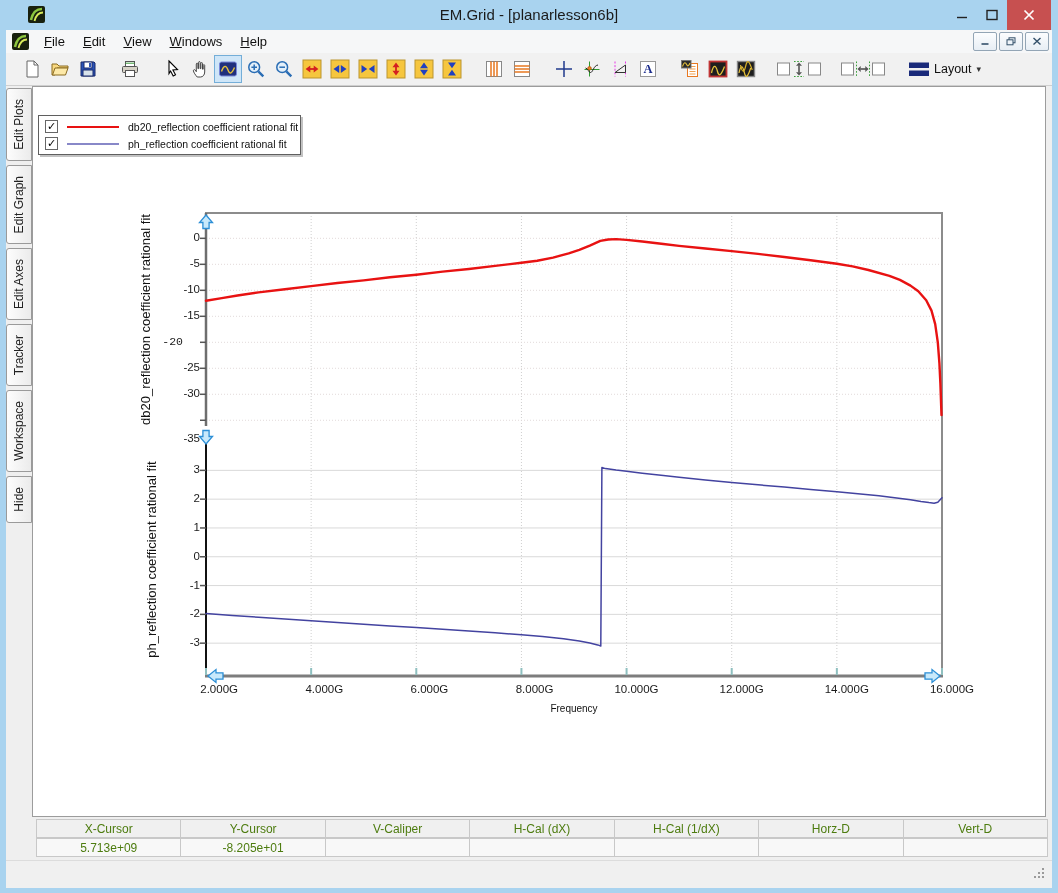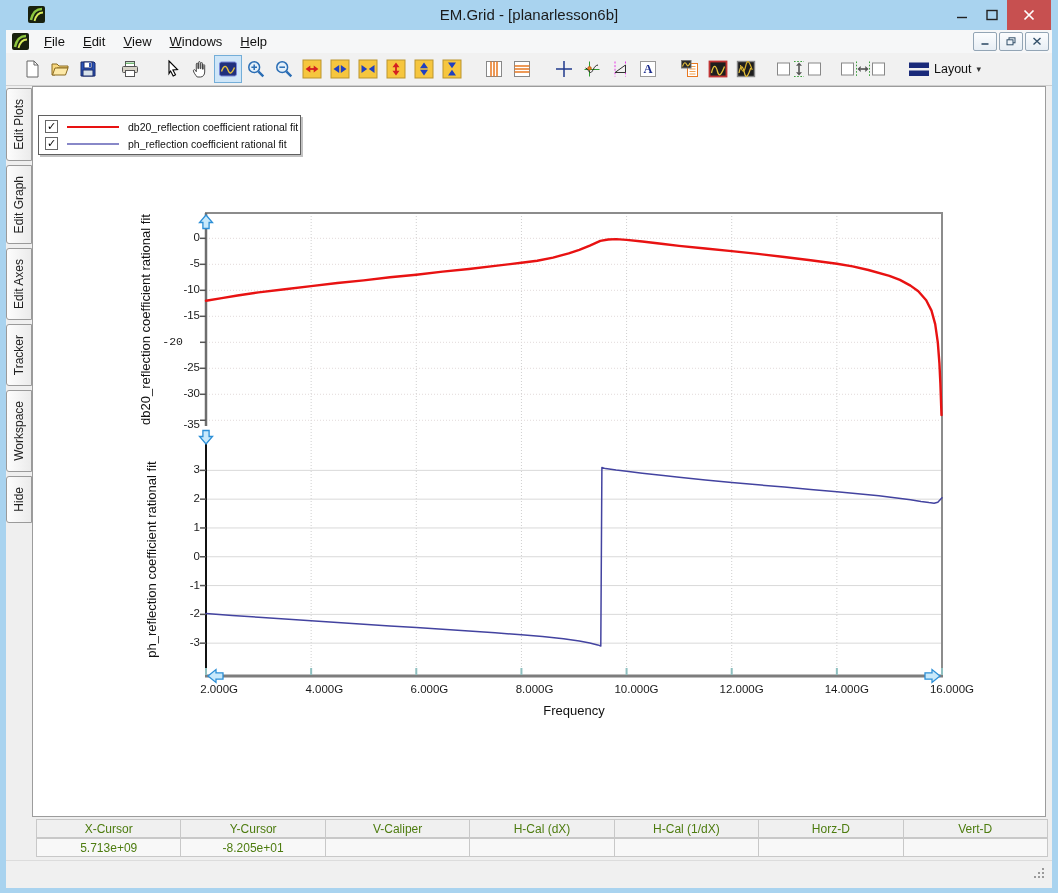--- a/index.html
+++ b/index.html
@@ -42,21 +42,21 @@
   .legend{position:absolute;left:5px;top:28px;width:261px;background:#fff;border:1px solid #5f5f5f;
           box-shadow:2px 2px 0 #c2c2c2;z-index:3;padding:2px 0;}
   .lrow{display:flex;align-items:center;height:17px;padding:0 6px;}
   .cb{width:11px;height:11px;border:1px solid #666;background:#fff;font-size:11px;line-height:10px;text-align:center;color:#000;flex:none;}
   .lline{width:52px;margin-left:9px;flex:none;}
   .llab{margin-left:9px;font-size:10.5px;color:#111;white-space:nowrap;}
   #plot-svg{position:absolute;left:0;top:0;}
   .ticklab{position:absolute;font-size:11.5px;color:#1a1a1a;}
   .yl{width:34px;text-align:right;}
   .xl{width:64px;text-align:right;}
-  .freq{position:absolute;left:441px;top:616px;width:200px;text-align:center;font-size:13px;color:#111;}
+  .freq{position:absolute;left:441px;top:616px;width:200px;text-align:center;font-size:10px;color:#111;}
   .rotlab{position:absolute;text-align:center;font-size:13px;color:#111;transform:rotate(-90deg);white-space:nowrap;}
   #ylab-db20{left:-57px;top:224px;width:340px;height:17px;}
   #ylab-ph{left:-41px;top:464px;width:320px;height:17px;}
   
   .statusrow{position:absolute;left:36px;right:10px;height:19px;display:flex;border:1px solid #c8c8c8;box-sizing:border-box;}
   .statusrow .cell{flex:1;border-right:1px solid #c8c8c8;font-size:12px;color:#4d7c0f;display:flex;
                    align-items:center;justify-content:center;overflow:hidden;}
   .statusrow .cell:last-child{border-right:none;}
   #status-headers{top:819px;background:#f0f0f0;}
   #status-values{top:838px;background:#f8f8f8;}
@@ -433,21 +433,21 @@
         <path d="M175 589l8-6.5v3.3h7v6.4h-7v3.3z" fill="#c8e9fb" stroke="#2d8fd6" stroke-width="1.3"></path>
         <path d="M907 589l-8-6.5v3.3h-7v6.4h7v3.3z" fill="#c8e9fb" stroke="#2d8fd6" stroke-width="1.3"></path>
       </svg>
       <div class="ticklab yl" style="left: 133px; top: 144.319px;">0</div>
       <div class="ticklab yl" style="left: 133px; top: 170.313px;">-5</div>
       <div class="ticklab yl" style="left: 133px; top: 196.308px;">-10</div>
       <div class="ticklab yl" style="left: 133px; top: 222.303px;">-15</div>
       <div class="ticklab yl" style="left: 116px; top: 248.297px; font-family: Liberation Mono, monospace;">-20</div>
       <div class="ticklab yl" style="left: 133px; top: 274.292px;">-25</div>
       <div class="ticklab yl" style="left: 133px; top: 300.287px;">-30</div>
-      <div class="ticklab yl" style="left: 133px; top: 331px;">-35</div>
+      <div class="ticklab yl" style="left: 133px; top: 345px;">-35</div>
       <div class="ticklab yl" style="left: 133px; top: 376.361px;">3</div>
       <div class="ticklab yl" style="left: 133px; top: 405.162px;">2</div>
       <div class="ticklab yl" style="left: 133px; top: 433.963px;">1</div>
       <div class="ticklab yl" style="left: 133px; top: 462.764px;">0</div>
       <div class="ticklab yl" style="left: 133px; top: 491.565px;">-1</div>
       <div class="ticklab yl" style="left: 133px; top: 520.366px;">-2</div>
       <div class="ticklab yl" style="left: 133px; top: 549.167px;">-3</div>
       <div class="ticklab xl" style="left: 141px; top: 596px;">2.000G</div>
       <div class="ticklab xl" style="left: 246.143px; top: 596px;">4.000G</div>
       <div class="ticklab xl" style="left: 351.286px; top: 596px;">6.000G</div>

